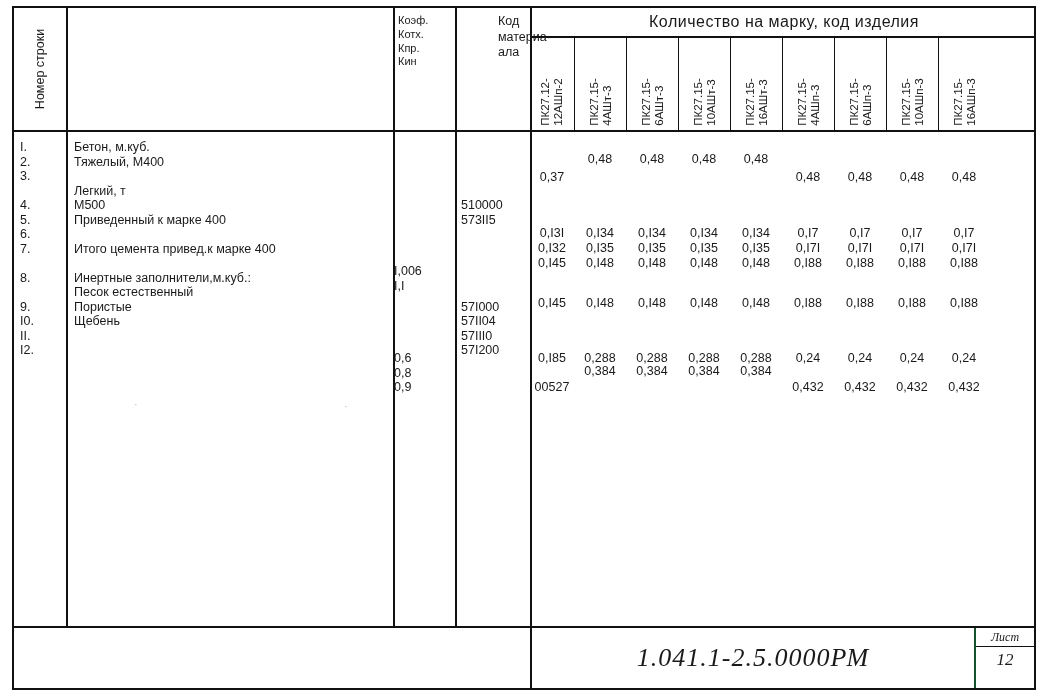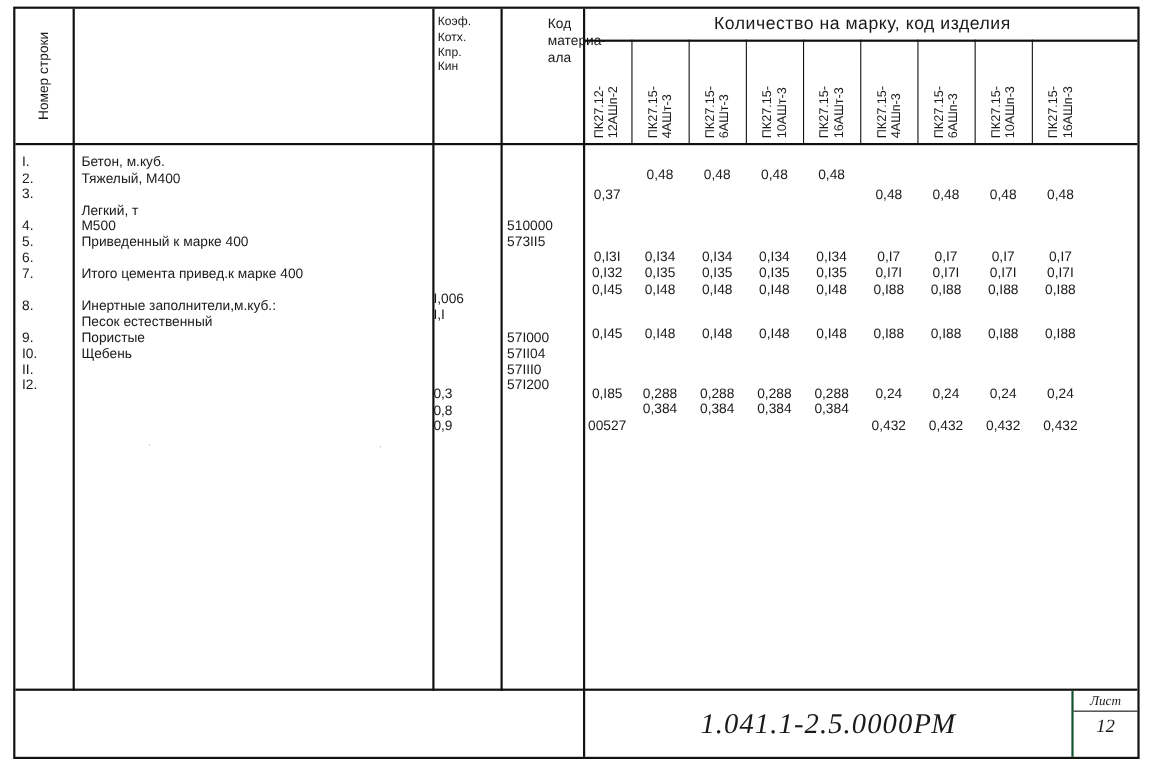--- a/index.html
+++ b/index.html
@@ -368,21 +368,21 @@
           <div>&nbsp;</div>
           <div>&nbsp;</div>
           <div>&nbsp;</div>
           <div>&nbsp;</div>
           <div>I,006</div>
           <div>I,I</div>
           <div>&nbsp;</div>
           <div>&nbsp;</div>
           <div>&nbsp;</div>
           <div>&nbsp;</div>
-          <div>0,3</div>
+          <div>0,6</div>
           <div>0,8</div>
           <div>0,9</div>
         </div>
       <div class="b-code" id="b-code">
           <div>&nbsp;</div>
           <div>&nbsp;</div>
           <div>&nbsp;</div>
           <div>&nbsp;</div>
           <div>510000</div>
           <div>573II5</div>

